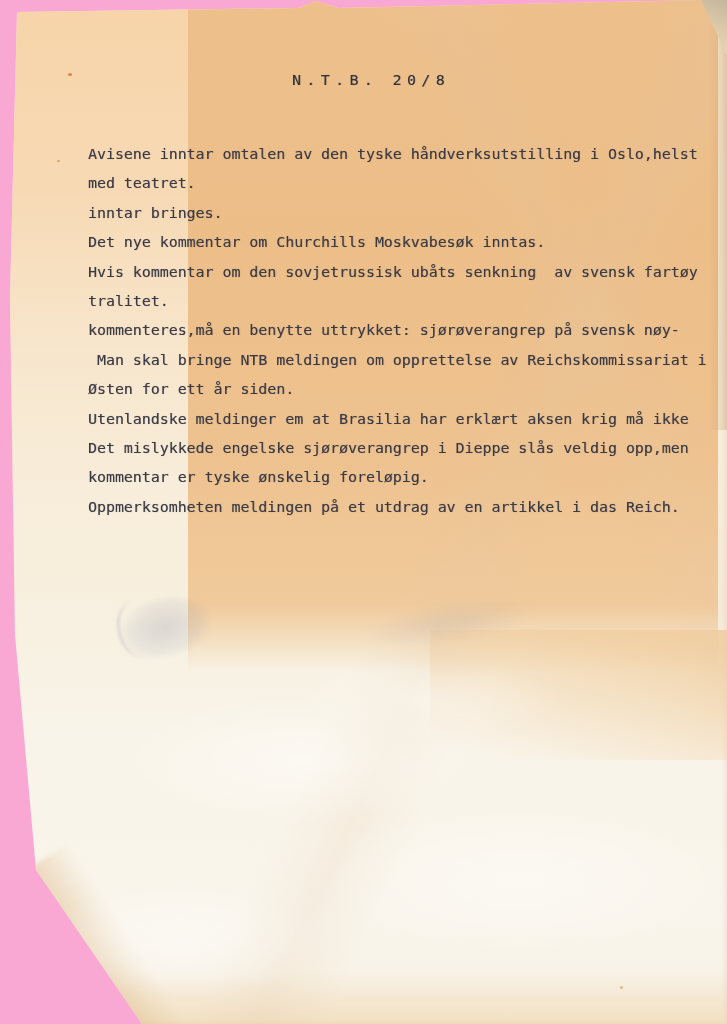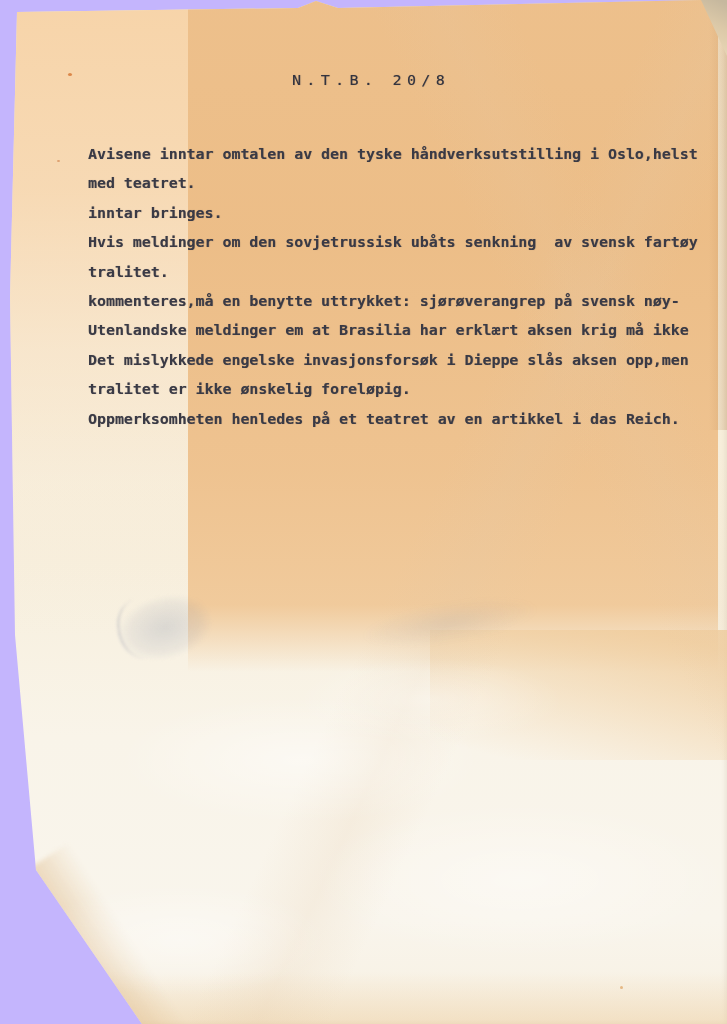--- a/index.html
+++ b/index.html
@@ -2,21 +2,21 @@
 <html><head>
 <meta charset="utf-8">
 <style>
   html,body{margin:0;padding:0;}
   body{
     width:727px;height:1024px;
     background:#ffffff;
     font-family:"DejaVu Sans Mono","Liberation Mono",monospace;
     position:relative;overflow:hidden;
   }
-  .scan{position:absolute;inset:0;background:#c4b5fd;}
+  .scan{position:absolute;inset:0;background:#f9a8d4;}
   
   .paper{
     position:absolute;inset:0;
     clip-path:polygon(17px 12px,298px 8px,316px 1px,338px 8px,702px 0px,727px 0px,
                       727px 1024px,142px 1024px,36px 870px,15px 635px,10px 297px);
     background:linear-gradient(180deg,#f6ead2 0%,#f7efdd 55%,#f9f4e9 72%,#f9f5ec 90%,#f7f0e2 100%);
     box-shadow:inset 3px 2px 6px rgba(90,70,40,0.10), inset -2px 0 5px rgba(120,90,50,0.08);
   }
   
   .band-left{
@@ -92,21 +92,21 @@
   .speck3{left:620px;top:986px;width:3px;height:3px;background:rgba(215,140,60,0.55);}
   .speck4{left:57px;top:160px;width:3px;height:2px;background:rgba(200,105,45,0.5);}
   
   .header{
     position:absolute;left:292px;top:71px;
     font-size:14.9px;letter-spacing:5.4px;
     color:#34343f;text-shadow:0.4px 0.4px 0.7px rgba(52,52,64,0.55);
     white-space:pre;
   }
   .body-text{
-    position:absolute;left:88px;top:140px;width:630px;font-weight:bold;
+    position:absolute;left:88px;top:140px;width:630px;
   }
   .line{
     white-space:pre;
     font-size:14.9px;line-height:29.4px;height:29.4px;
     color:#3a3a45;text-shadow:0.4px 0.4px 0.7px rgba(58,58,69,0.45);
     letter-spacing:0;
   }
 </style>
 </head>
 <body>
@@ -127,22 +127,25 @@
     <div class="speck speck2"></div>
     <div class="speck speck3"></div>
     <div class="speck speck4"></div>
 
     <div class="header">N.T.B. 20/8</div>
 
     <div class="body-text">
       <div class="line">Avisene inntar omtalen av den tyske håndverksutstilling i Oslo,helst</div>
       <div class="line">med teatret.</div>
       <div class="line">inntar bringes.</div>
-      <div class="line">Hvis meldinger om den sovjetrussisk ubåts senkning  av svensk fartøy</div>
+      <div class="line">Det nye kommentar om Churchills Moskvabesøk inntas.</div>
+      <div class="line">Hvis kommentar om den sovjetrussisk ubåts senkning  av svensk fartøy</div>
       <div class="line">tralitet.</div>
       <div class="line">kommenteres,må en benytte uttrykket: sjørøverangrep på svensk nøy-</div>
+      <div class="line"> Man skal bringe NTB meldingen om opprettelse av Reichskommissariat i</div>
+      <div class="line">Østen for ett år siden.</div>
       <div class="line">Utenlandske meldinger em at Brasilia har erklært aksen krig må ikke</div>
-      <div class="line">Det mislykkede engelske invasjonsforsøk i Dieppe slås aksen opp,men</div>
-      <div class="line">tralitet er ikke ønskelig foreløpig.</div>
-      <div class="line">Oppmerksomheten henledes på et teatret av en artikkel i das Reich.</div>
+      <div class="line">Det mislykkede engelske sjørøverangrep i Dieppe slås veldig opp,men</div>
+      <div class="line">kommentar er tyske ønskelig foreløpig.</div>
+      <div class="line">Oppmerksomheten meldingen på et utdrag av en artikkel i das Reich.</div>
     </div>
   </div>
 </div>
 
 </body></html>

